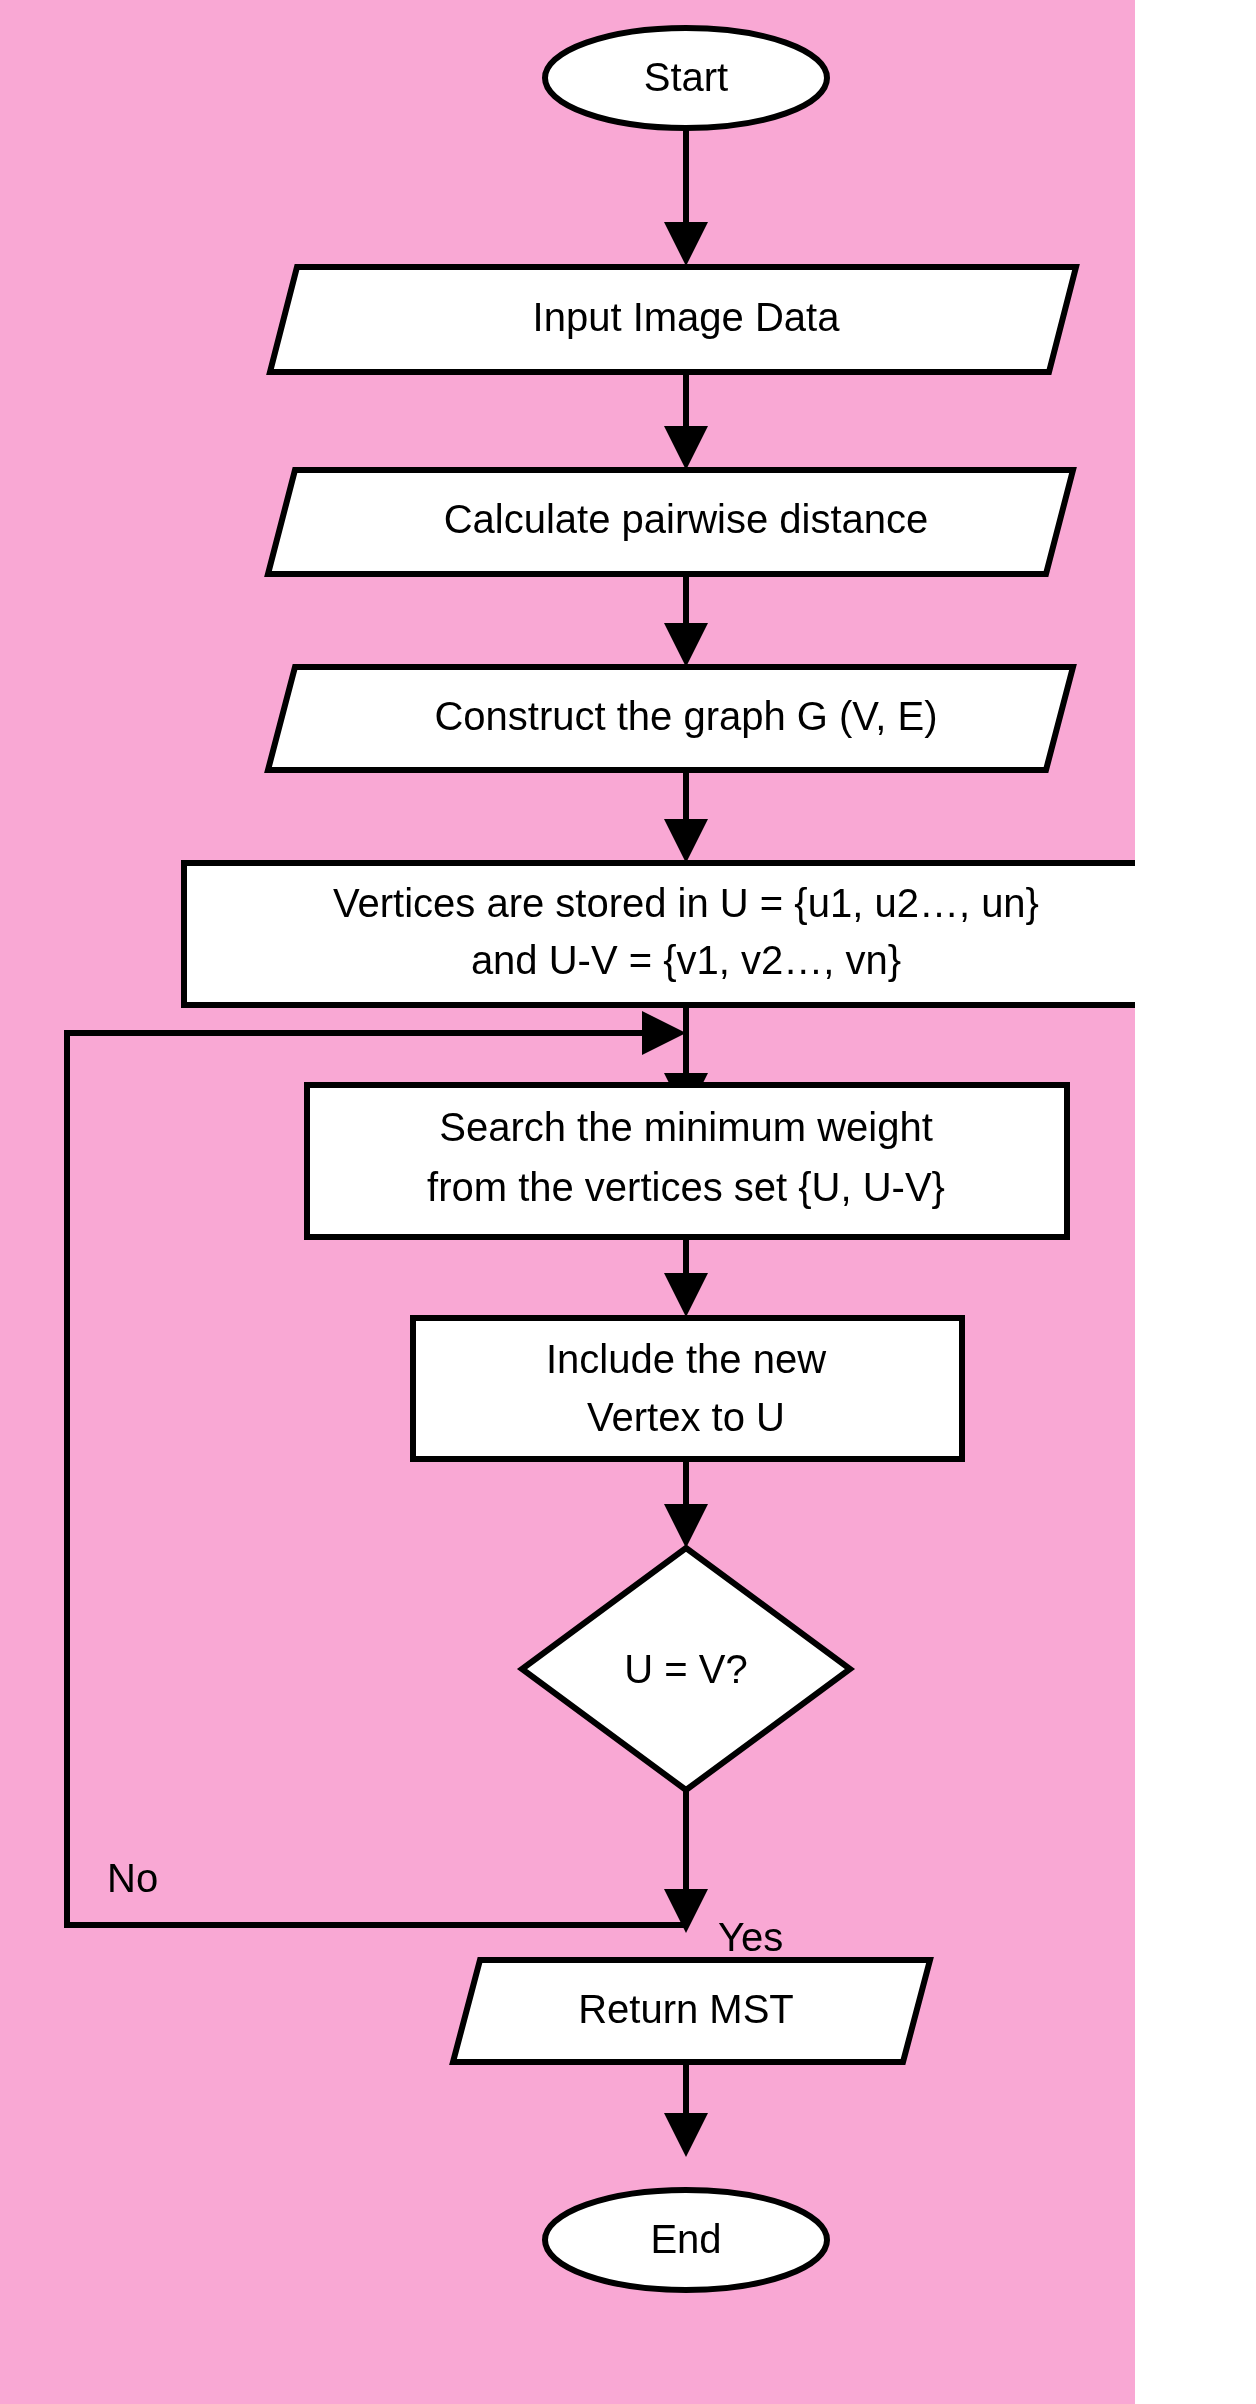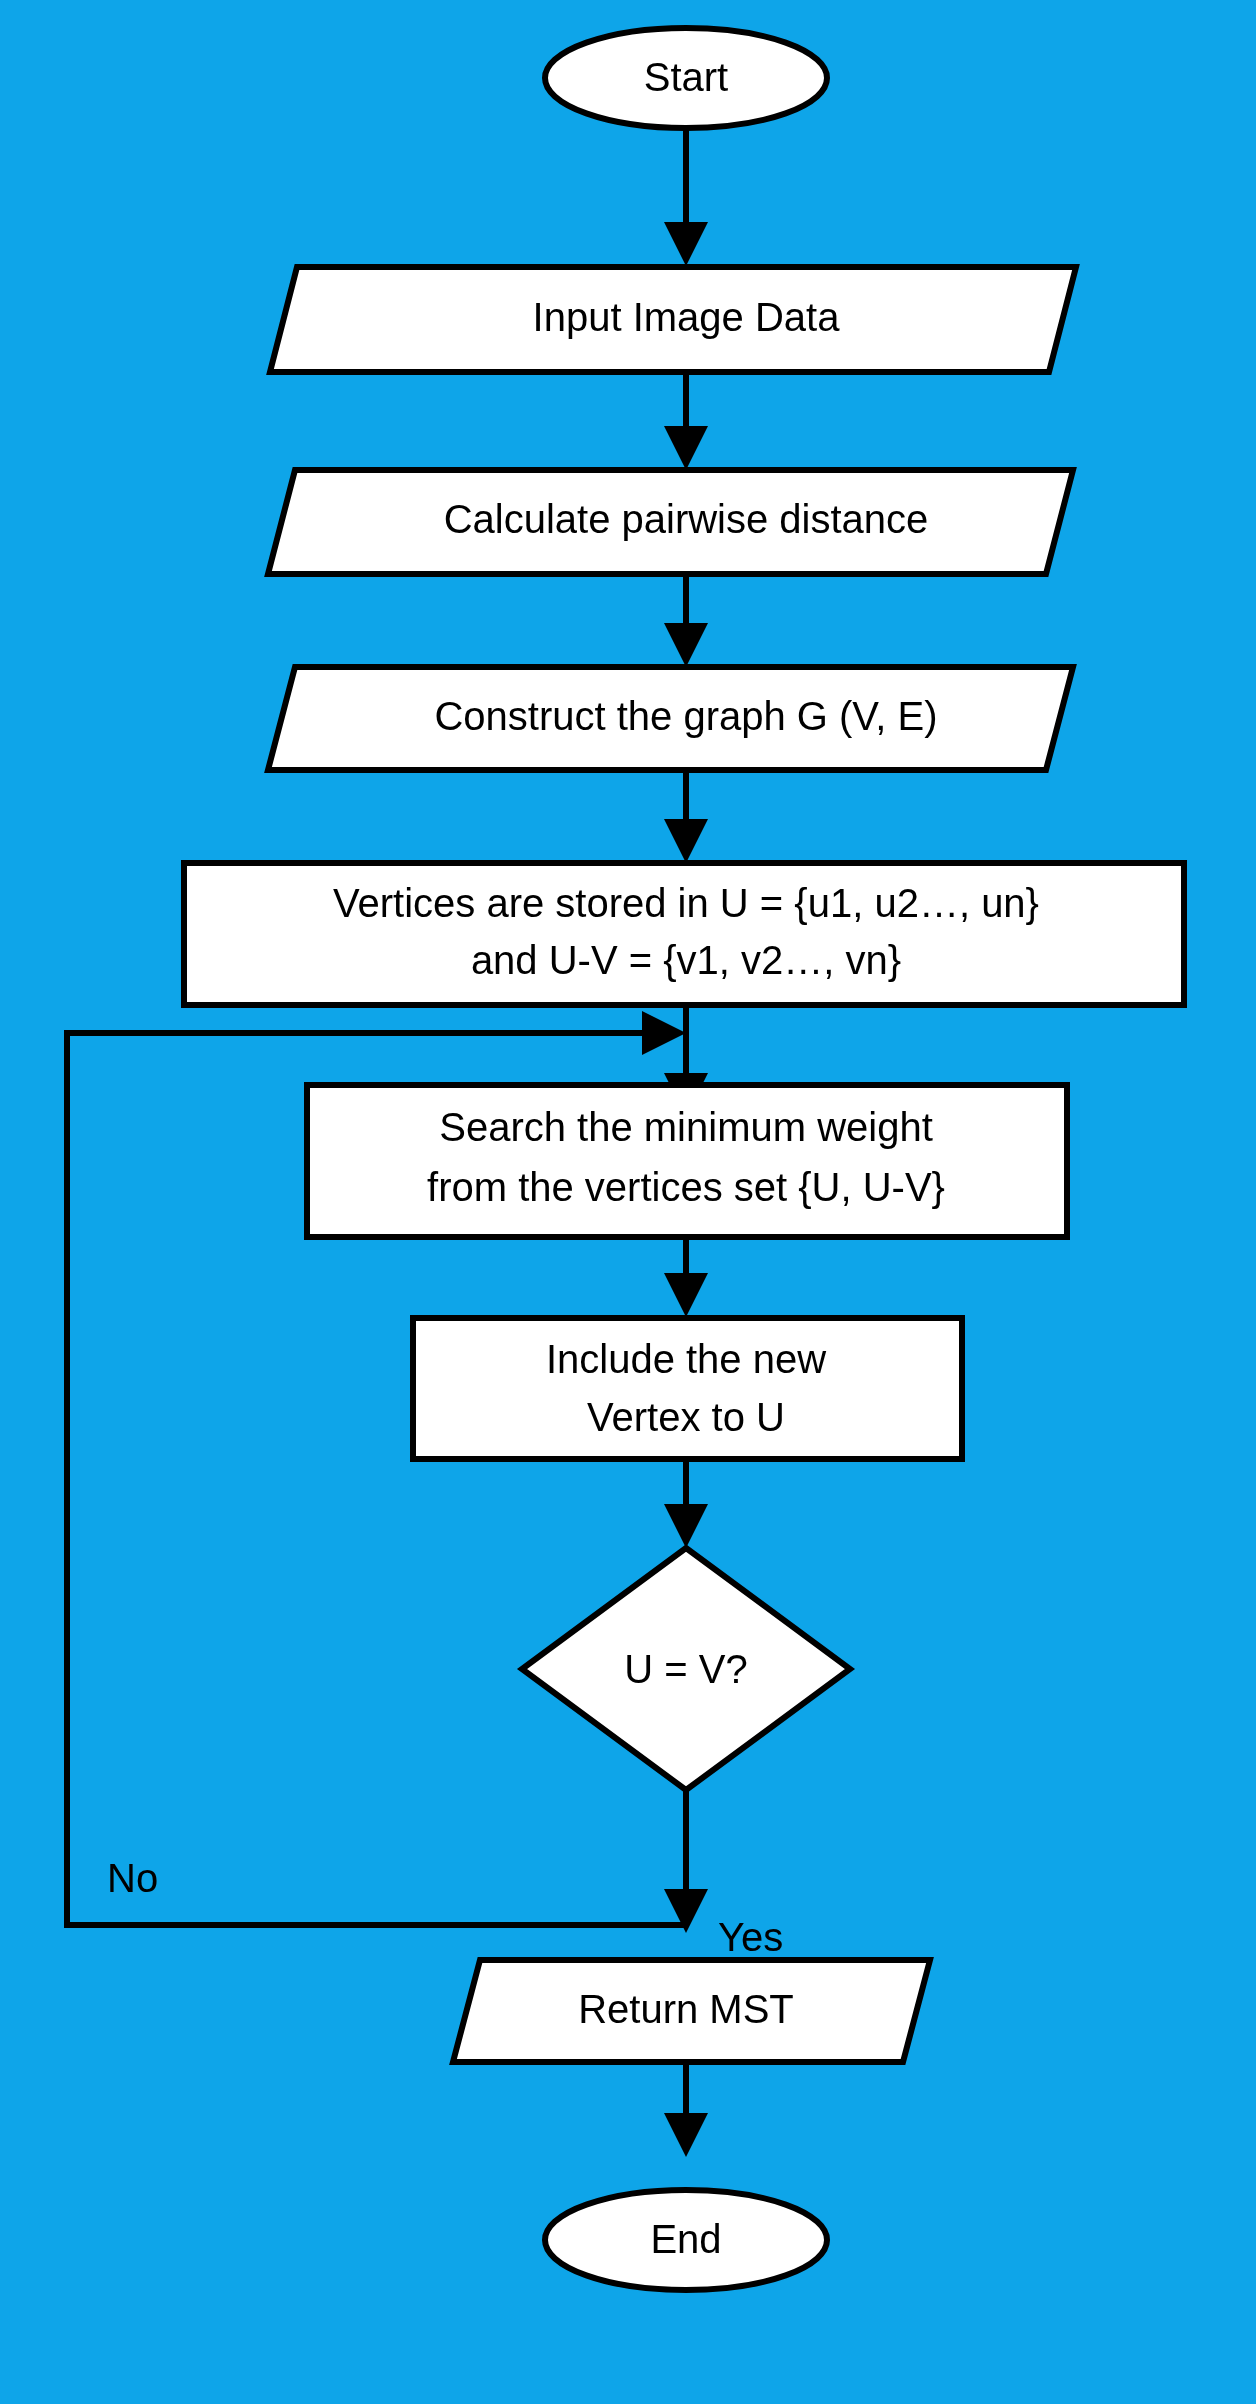--- a/index.html
+++ b/index.html
@@ -5,23 +5,23 @@
   html, body {
     margin: 0;
     padding: 0;
     background: #ffffff;
   }
   body {
     font-family: "Liberation Sans", sans-serif;
   }
   #flowchart-root {
     position: relative;
-    width: 1256px;
+    width: 1135px;
     height: 2404px;
-    background: #0ea5e9;
+    background: #f9a8d4;
     overflow: hidden;
   }
   svg#flow-svg {
     display: block;
     width: 1256px;
     height: 2404px;
   }
   .shape-stroke {
     fill: #ffffff;
     stroke: #000000;

